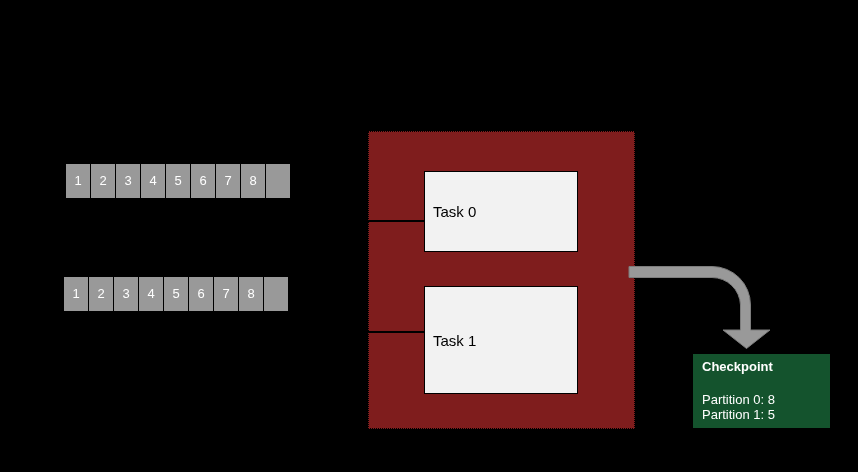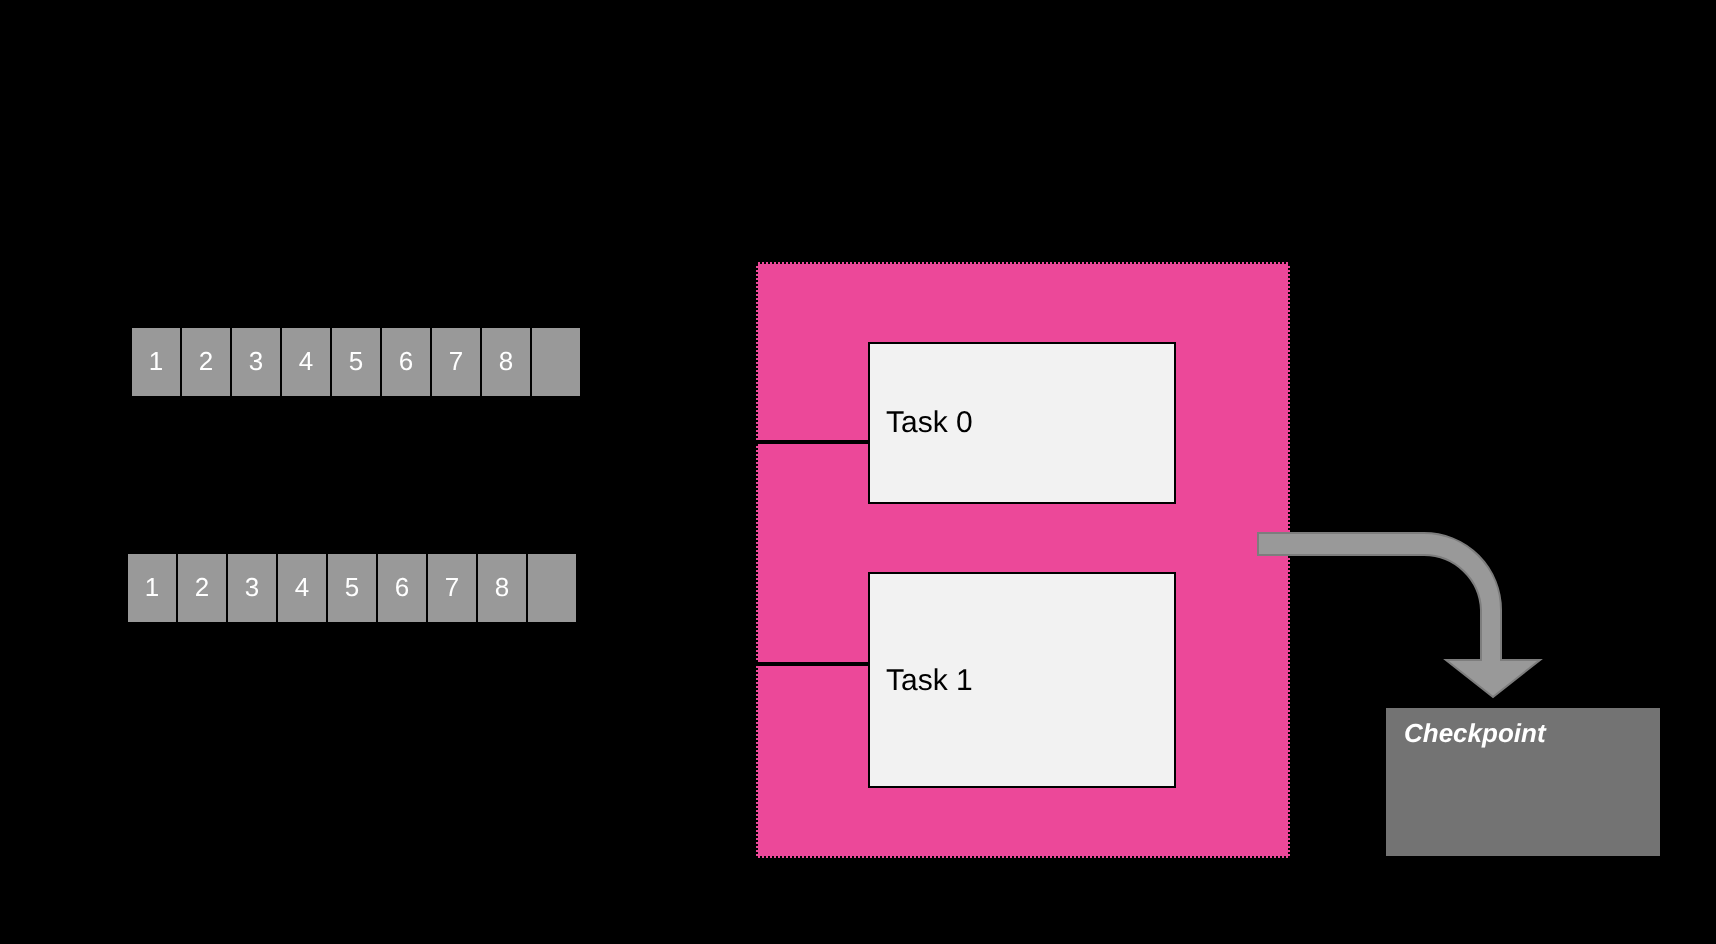--- a/index.html
+++ b/index.html
@@ -34,25 +34,25 @@
     text-align: center;
     flex: none;
   }
   .partition-row .cell:first-child { margin-left: 0; }
   #partition-row-0 { left: 65px; top: 163px; }
   #partition-row-1 { left: 63px; top: 276px; }
 
   
   .tasks-container {
     position: absolute;
-    left: 378px;
+    left: 368px;
     top: 131px;
     width: 267px;
     height: 298px;
-    background: #ec4899;
+    background: #7f1d1d;
     border: 1px dotted #000000;
     box-sizing: border-box;
   }
   .task-box {
     position: absolute;
     left: 55px;
     width: 154px;
     background: #f2f2f2;
     border: 1px solid #000000;
     box-sizing: border-box;
@@ -85,24 +85,23 @@
     height: 96px;
   }
 
   
   .checkpoint-box {
     position: absolute;
     left: 693px;
     top: 354px;
     width: 137px;
     height: 74px;
-    background: #737373;
+    background: #14532d;
     box-sizing: border-box;
     padding: 5px 6px 0 9px;
-    font-style: italic;
   }
   .checkpoint-title {
     color: #ffffff;
     font-size: 13px;
     font-weight: bold;
     line-height: 16px;
   }
   .checkpoint-entries { margin-top: 17px; }
   .checkpoint-entry {
     color: #ffffff;
@@ -160,15 +159,19 @@
              L 723 330
              L 740.5 330
              L 740.5 305
              A 28.5 28.5 0 0 0 712 277.5
              L 629 277.5
              Z" fill="#999999" stroke="#7d7d7d" stroke-width="1"></path>
   </svg>
 
   <div class="checkpoint-box">
     <div class="checkpoint-title">Checkpoint</div>
+    <div class="checkpoint-entries">
+      <div class="checkpoint-entry">Partition 0: 8</div>
+      <div class="checkpoint-entry">Partition 1: 5</div>
+    </div>
   </div>
 
 </div>
 
 </body></html>

